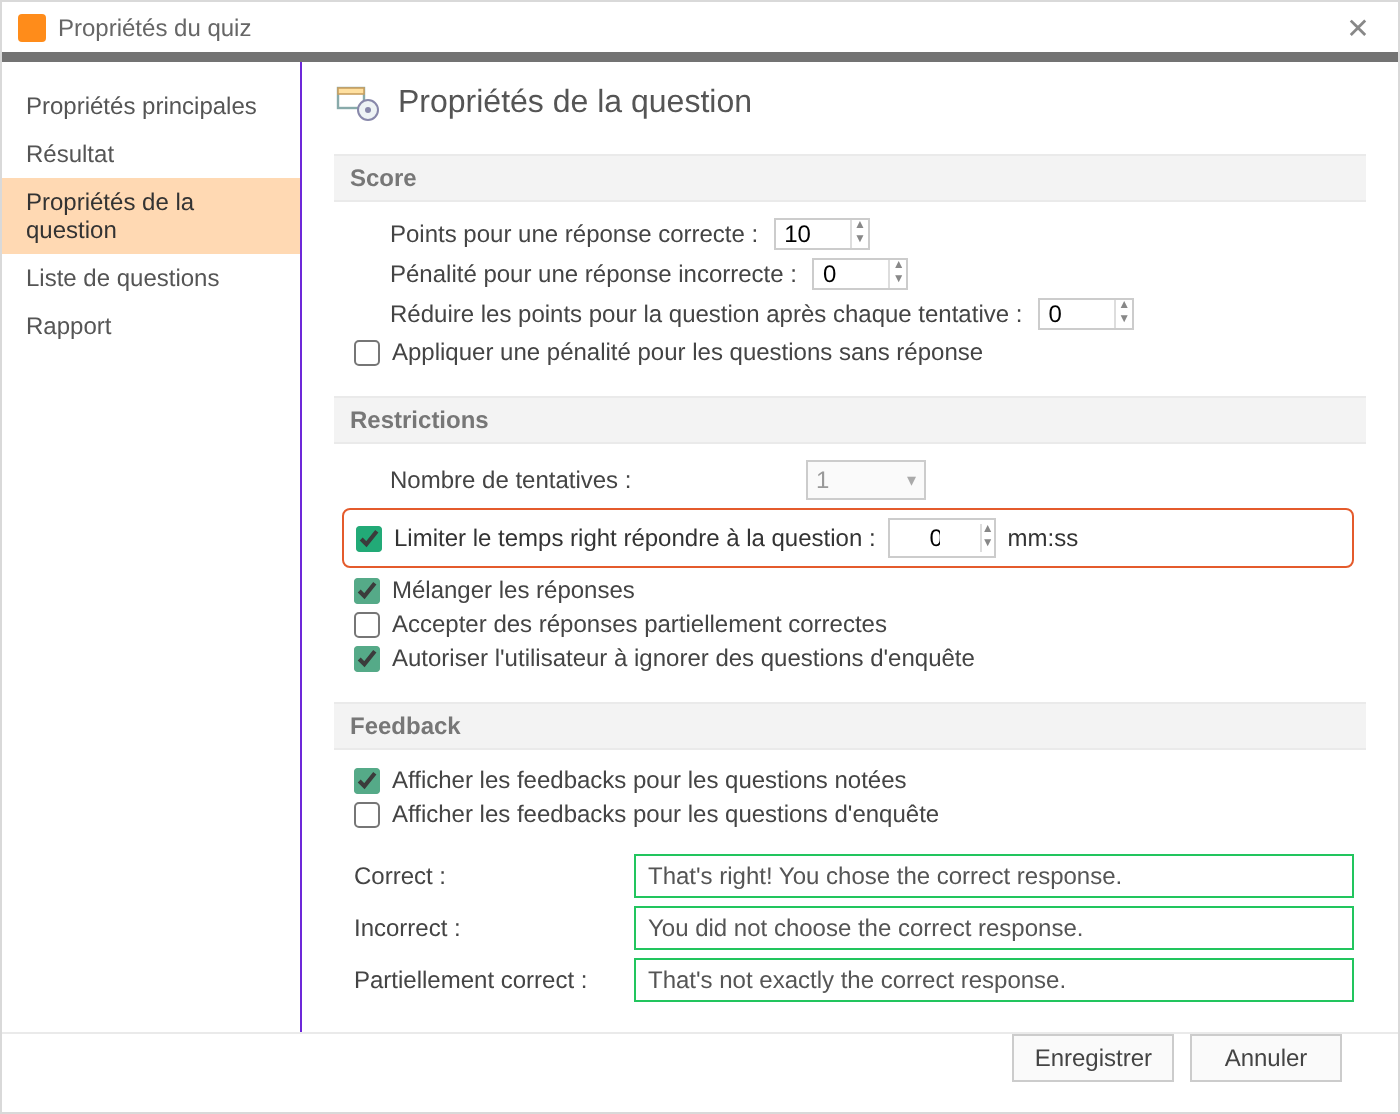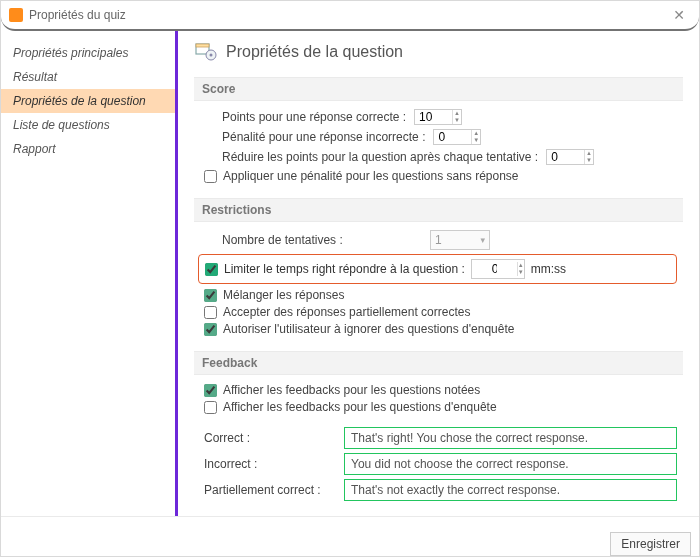--- a/index.html
+++ b/index.html
@@ -1,23 +1,23 @@
 <!DOCTYPE html>
 <html><head>
 <meta charset="utf-8">
 <style>
   * { box-sizing: border-box; margin: 0; padding: 0; }
   html, body { width: 700px; height: 557px; font-family: "Segoe UI", Tahoma, sans-serif; font-size: 12px; color: #333; background: #fff; overflow: hidden; }
   .window { width: 700px; height: 557px; border: 1px solid #d9d9d9; display: flex; flex-direction: column; }
-  .titlebar { display: flex; align-items: center; height: 30px; padding: 0 8px; border-bottom: 2px solid #737373; color: #666; border-radius: 14px; }
+  .titlebar { display: flex; align-items: center; height: 30px; padding: 0 8px; border-bottom: 5px solid #737373; color: #666; }
   .titlebar .logo { width: 14px; height: 14px; background: #ff8c1a; margin-right: 6px; border-radius: 2px; }
   .titlebar .title { flex: 1; font-size: 12px; }
   .titlebar .close { width: 24px; text-align: center; color: #888; cursor: pointer; font-size: 14px; }
   .body { flex: 1; display: flex; min-height: 0; }
-  .sidebar { width: 177px; border-right: 3px solid #6d28d9; padding-top: 10px; font-style: italic; }
+  .sidebar { width: 150px; border-right: 1px solid #6d28d9; padding-top: 10px; }
   .sidebar .item { padding: 5px 12px; color: #555; cursor: pointer; }
   .sidebar .item.active { background: #ffd9b3; color: #333; }
   .main { flex: 1; overflow: hidden; display: flex; flex-direction: column; }
   .page-header { display: flex; align-items: center; padding: 10px 16px 8px; }
   .page-header .gear { width: 24px; height: 22px; margin-right: 8px; position: relative; }
   .page-header .gear svg { width: 24px; height: 22px; }
   .page-header h1 { font-size: 16px; font-weight: 400; color: #555; }
   .scroll { flex: 1; overflow-y: auto; padding: 0 16px 4px; }
   .section-title { background: #f3f3f3; border-top: 1px solid #eaeaea; border-bottom: 1px solid #eaeaea; padding: 4px 8px; color: #777; font-weight: 600; margin: 6px 0 8px; }
   .section-body { padding: 0 6px 6px 28px; }
@@ -32,21 +32,21 @@
   .select { width: 60px; height: 20px; border: 1px solid #ccc; display: flex; align-items: center; justify-content: space-between; padding: 0 4px; color: #999; background: #fafafa; }
   .select .chev { font-size: 9px; color: #aaa; }
   .highlight-block { border: 1px solid #e45b2c; border-radius: 4px; padding: 4px 6px; margin: 4px 0 4px -24px; display: flex; align-items: center; }
   .highlight-block .timebox { width: 54px; height: 20px; border: 1px solid #ccc; display: flex; align-items: center; margin: 0 6px; }
   .highlight-block .timebox input { width: 100%; border: none; outline: none; font-size: 12px; padding: 0 20px; }
   .highlight-block .spin { width: 12px; display: flex; flex-direction: column; border-left: 1px solid #ddd; }
   .highlight-block .spin span { font-size: 6px; line-height: 7px; text-align: center; color: #888; cursor: pointer; }
   .fb-row { display: flex; align-items: center; margin: 4px 0; gap: 20px; }
   .fb-row .lbl { width: 120px; color: #444; }
   .fb-row .val { flex: 1; border: 1px solid #22c55e; height: 22px; line-height: 20px; padding: 0 6px; color: #555; overflow: hidden; white-space: nowrap; }
-  .footer { height: 40px; border-top: 1px solid #eaeaea; display: flex; justify-content: flex-end; align-items: flex-end; padding: 0 8px; gap: 8px; }
+  .footer { height: 40px; border-top: 1px solid #eaeaea; display: flex; justify-content: flex-end; align-items: flex-start; padding: 0 28px; gap: 8px; }
   .btn { min-width: 76px; height: 24px; border: 1px solid #ccc; background: #fafafa; color: #444; font-size: 12px; cursor: pointer; padding: 0 10px; }
   ::-webkit-scrollbar { width: 10px; }
   ::-webkit-scrollbar-thumb { background: #d4d4d4; }
 </style>
 </head>
 <body>
 
 <div class="window">
   <div class="titlebar">
     <div class="logo"></div>
@@ -172,14 +172,15 @@
             <div class="val">That's not exactly the correct response.</div>
           </div>
 
         </div>
 
       </div>
     </div>
   </div>
   <div class="footer">
     <button class="btn">Enregistrer</button>
+    <button class="btn">Annuler</button>
   </div>
 </div>
 
 </body></html>

